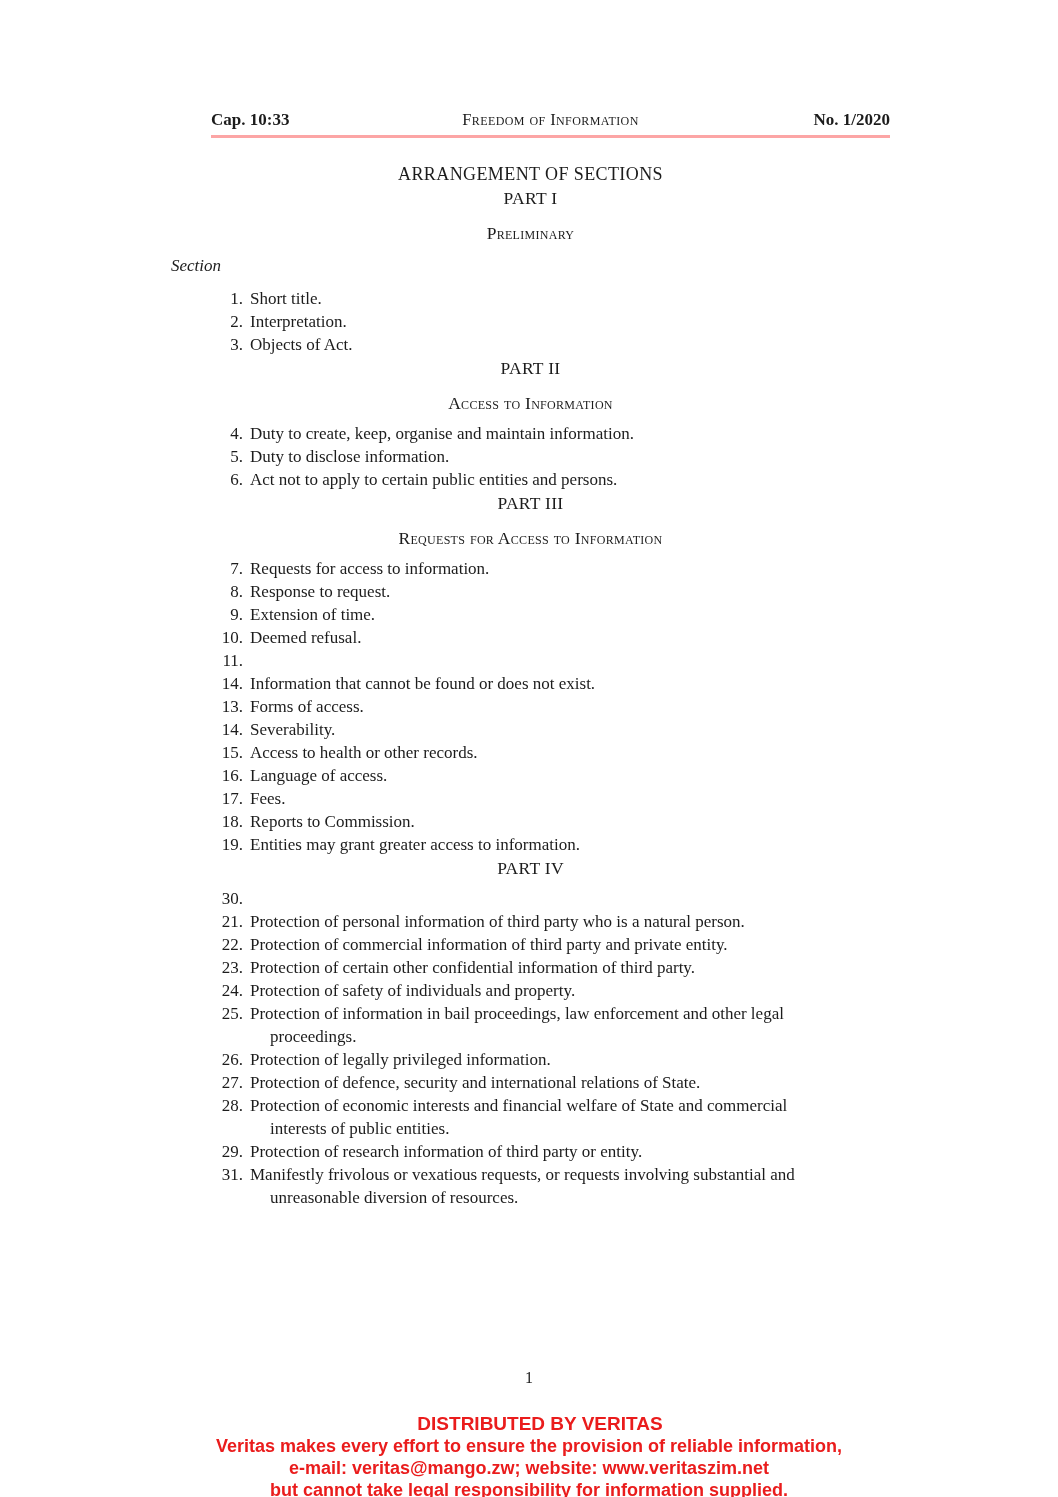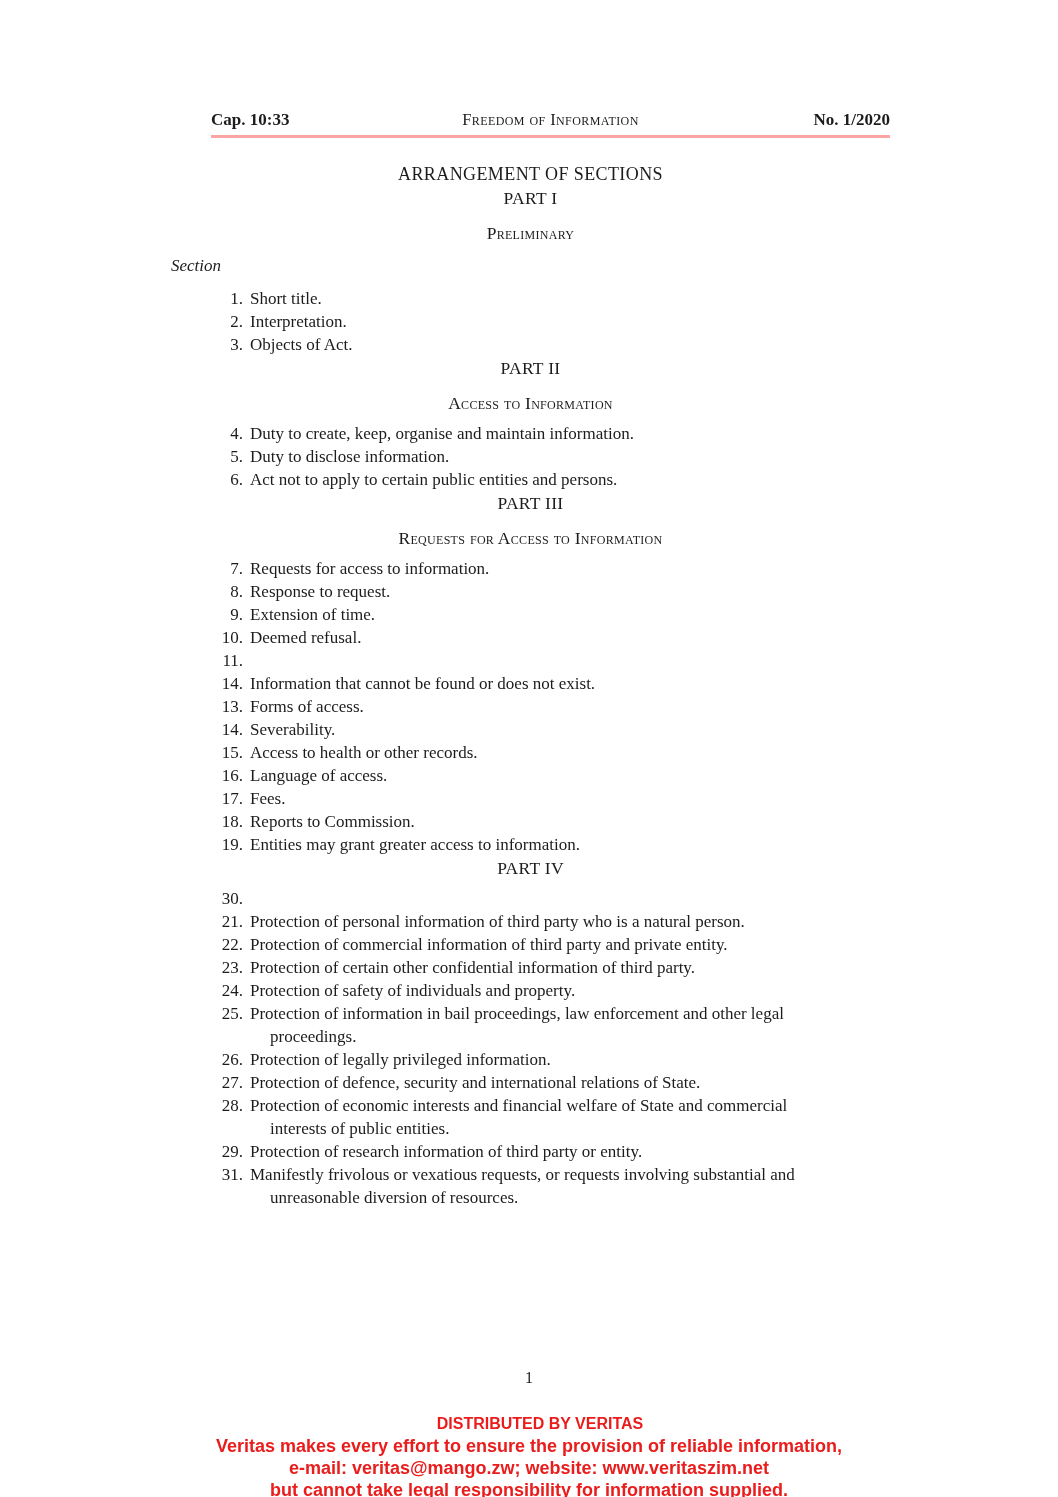--- a/index.html
+++ b/index.html
@@ -90,21 +90,21 @@
   .footer {
     position: absolute;
     top: 1413px;
     left: 0;
     width: 100%;
     text-align: center;
     font-family: "Liberation Sans", sans-serif;
     font-weight: bold;
     line-height: 22px;
   }
-  .footer .fl1 { font-size: 16px; margin-left: 22px; }
+  .footer .fl1 { font-size: 19px; margin-left: 22px; }
   .footer .fline { font-size: 18px; }
 </style>
 </head>
 <body>
 
 <div class="page">
   <div class="content">
 
     <div class="doc-header">
       <span class="hleft">Cap. 10:33</span>

